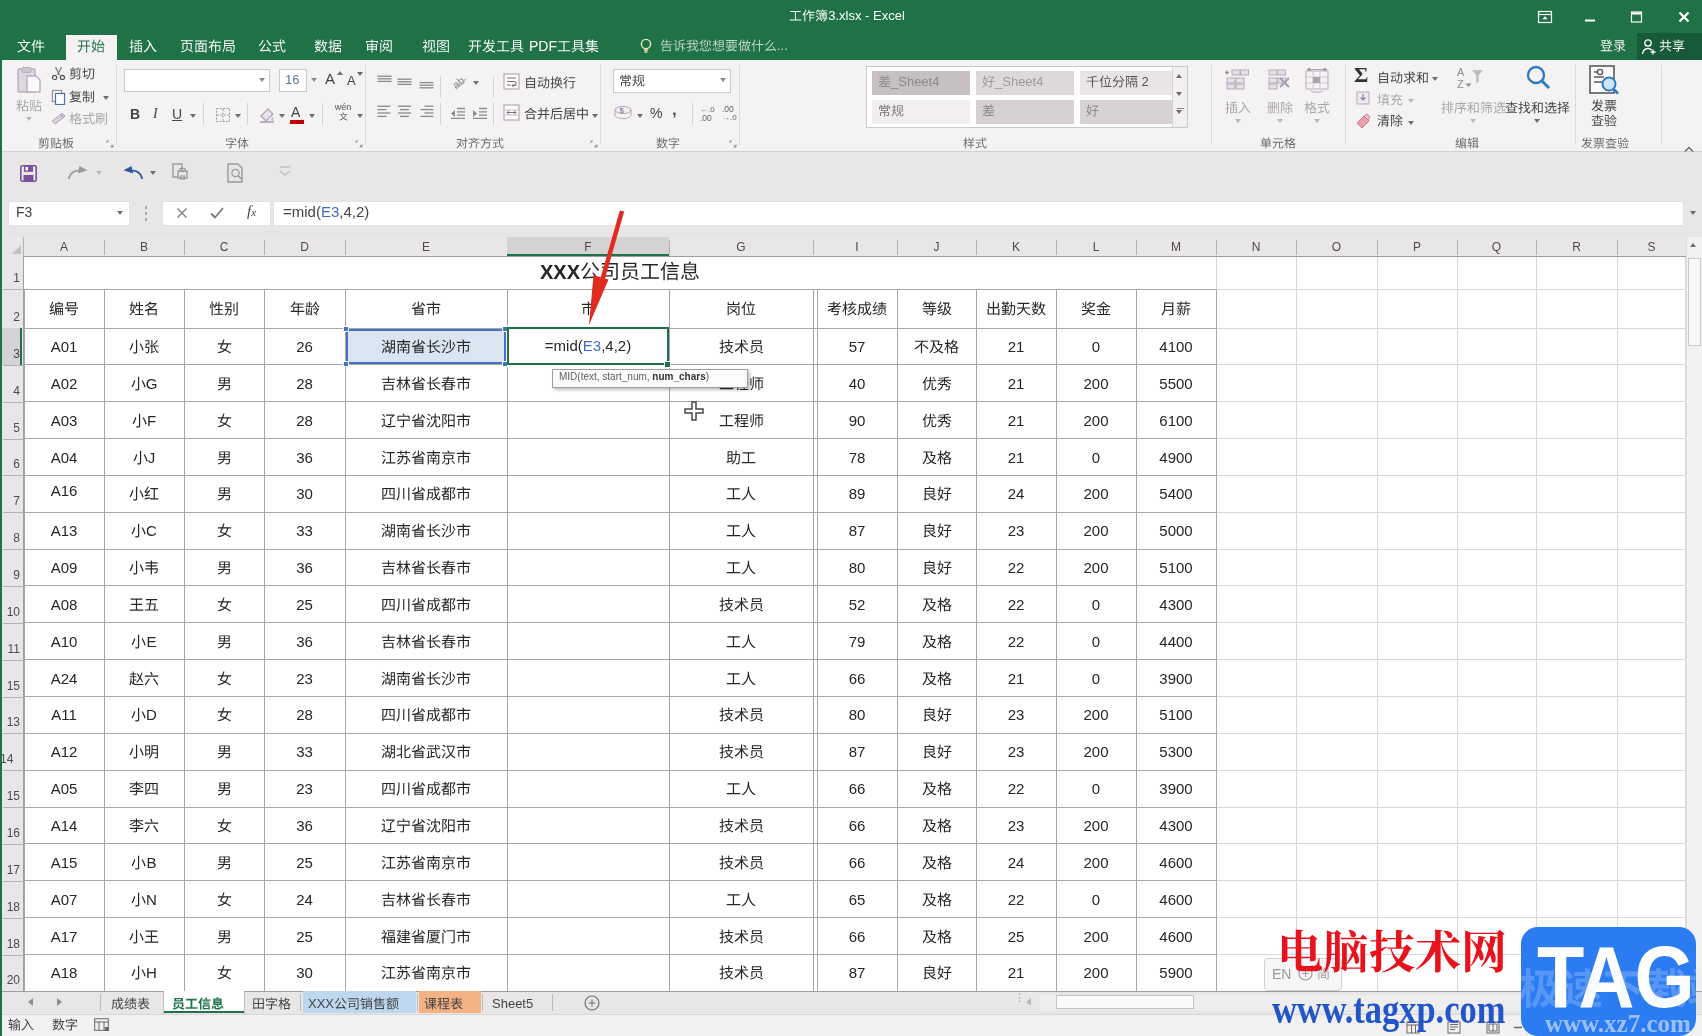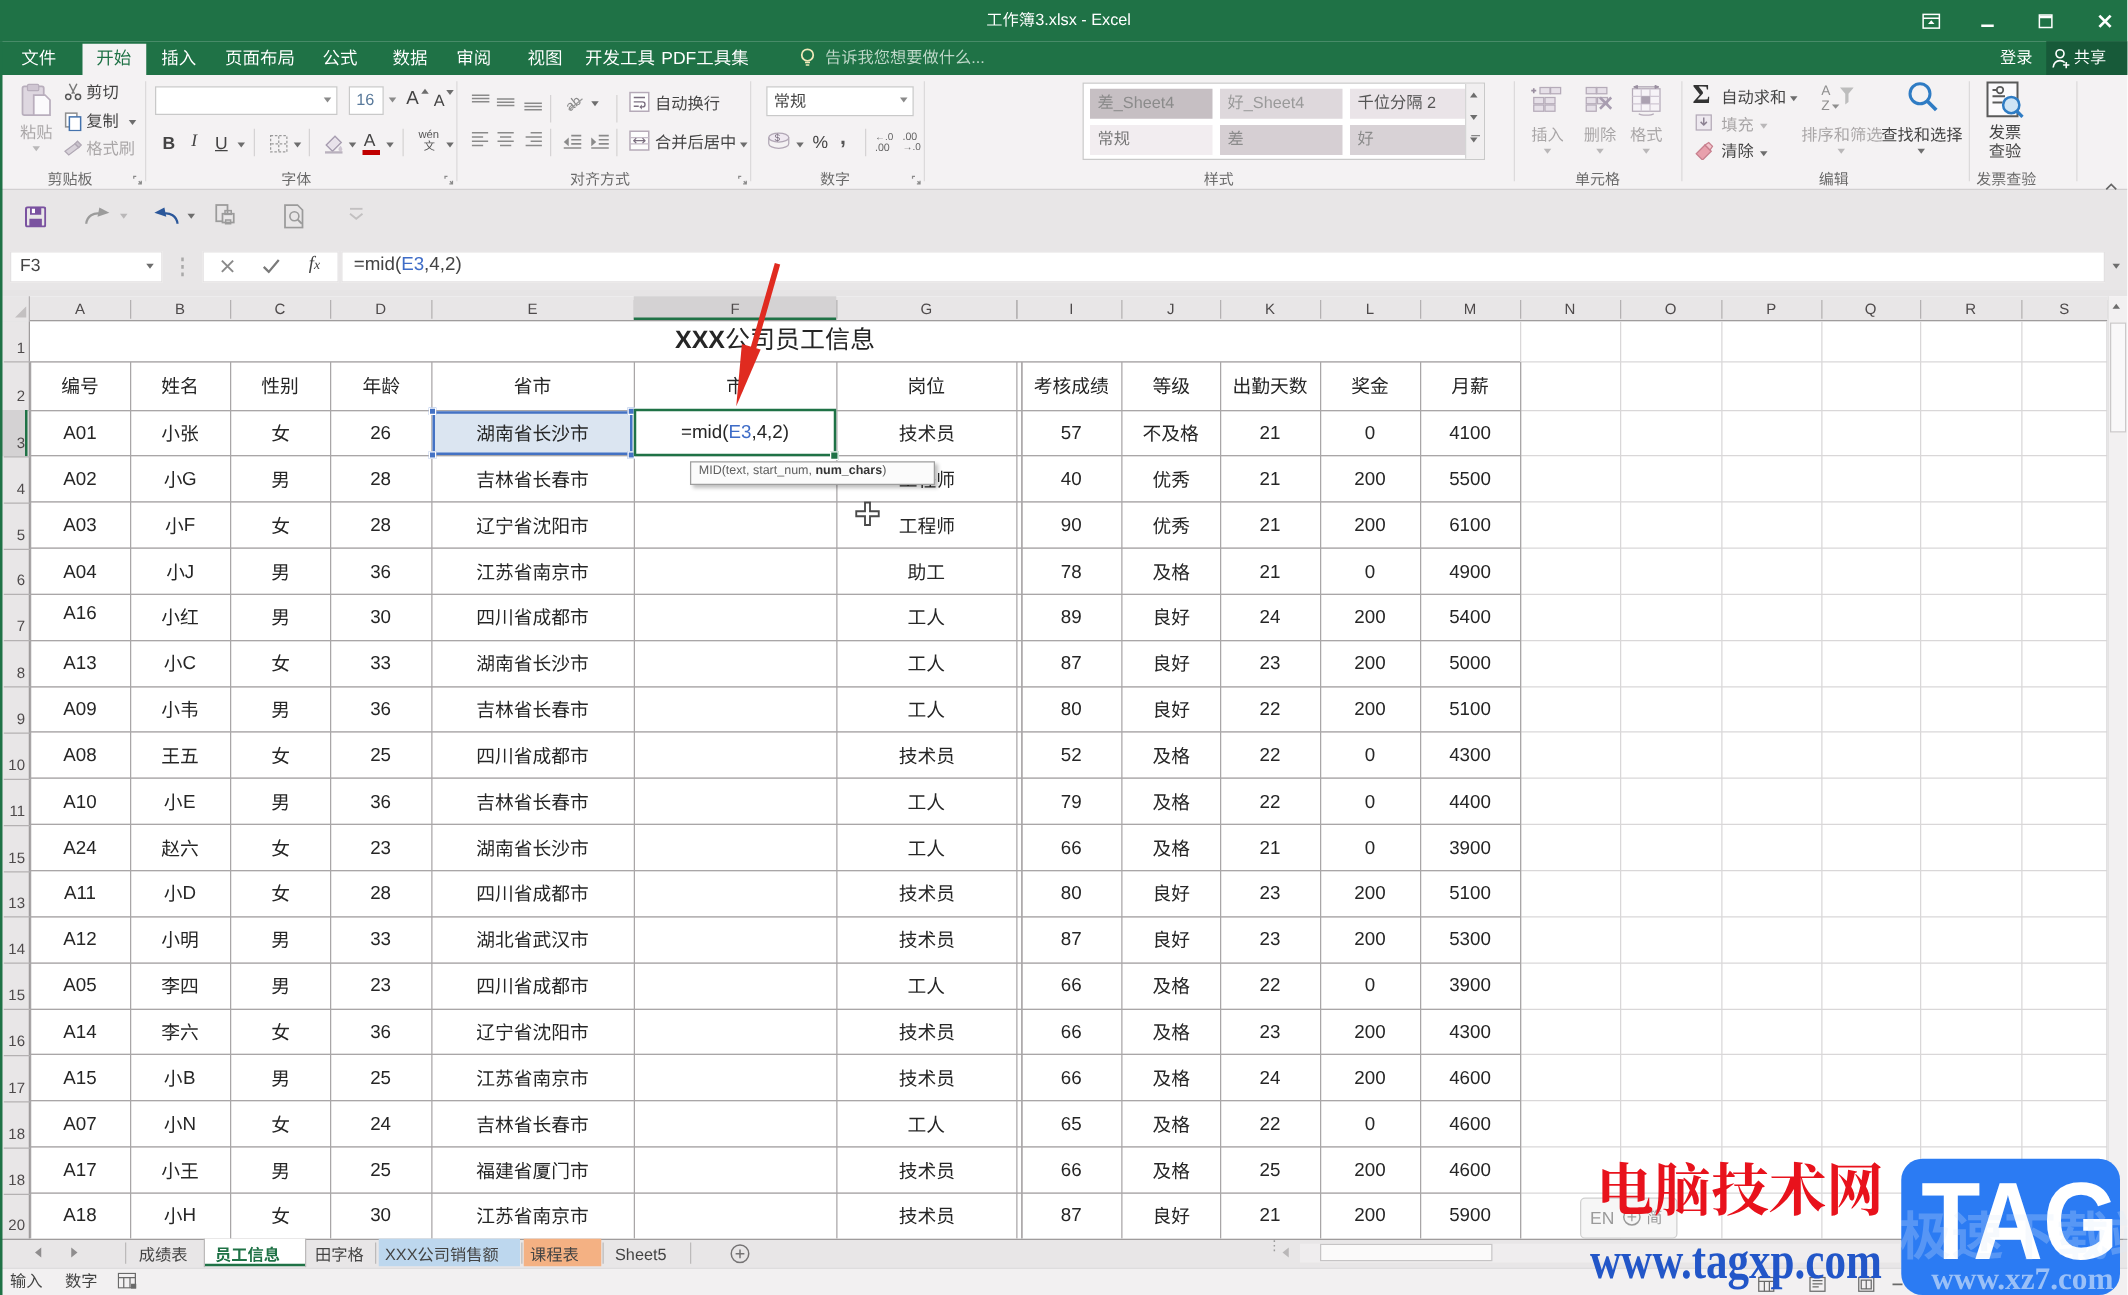--- a/index.html
+++ b/index.html
@@ -860,21 +860,21 @@
     <div class="abs f12" style="left:0;top:568.0px;width:20px;text-align:right;color:#4e4a4b">9</div>
     <div class="abs" style="left:3px;top:586.0px;width:21px;height:1px;background:#b4b1b2"></div>
     <div class="abs f12" style="left:0;top:604.8px;width:20px;text-align:right;color:#4e4a4b">10</div>
     <div class="abs" style="left:3px;top:622.8px;width:21px;height:1px;background:#b4b1b2"></div>
     <div class="abs f12" style="left:0;top:641.6px;width:20px;text-align:right;color:#4e4a4b">11</div>
     <div class="abs" style="left:3px;top:659.6px;width:21px;height:1px;background:#b4b1b2"></div>
     <div class="abs f12" style="left:0;top:678.5px;width:20px;text-align:right;color:#4e4a4b">15</div>
     <div class="abs" style="left:3px;top:696.5px;width:21px;height:1px;background:#b4b1b2"></div>
     <div class="abs f12" style="left:0;top:715.4px;width:20px;text-align:right;color:#4e4a4b">13</div>
     <div class="abs" style="left:3px;top:733.4px;width:21px;height:1px;background:#b4b1b2"></div>
-    <div class="abs f12" style="left:0;top:752.2px;width:20px;text-align:right;color:#4e4a4b">14</div>
+    <div class="abs f12" style="left:0;top:752.2px;width:20px;text-align:left;color:#4e4a4b">14</div>
     <div class="abs" style="left:3px;top:770.2px;width:21px;height:1px;background:#b4b1b2"></div>
     <div class="abs f12" style="left:0;top:789.1px;width:20px;text-align:right;color:#4e4a4b">15</div>
     <div class="abs" style="left:3px;top:807.1px;width:21px;height:1px;background:#b4b1b2"></div>
     <div class="abs f12" style="left:0;top:825.9px;width:20px;text-align:right;color:#4e4a4b">16</div>
     <div class="abs" style="left:3px;top:843.9px;width:21px;height:1px;background:#b4b1b2"></div>
     <div class="abs f12" style="left:0;top:862.8px;width:20px;text-align:right;color:#4e4a4b">17</div>
     <div class="abs" style="left:3px;top:880.8px;width:21px;height:1px;background:#b4b1b2"></div>
     <div class="abs f12" style="left:0;top:899.6px;width:20px;text-align:right;color:#4e4a4b">18</div>
     <div class="abs" style="left:3px;top:917.6px;width:21px;height:1px;background:#b4b1b2"></div>
     <div class="abs f12" style="left:0;top:936.5px;width:20px;text-align:right;color:#4e4a4b">18</div>

